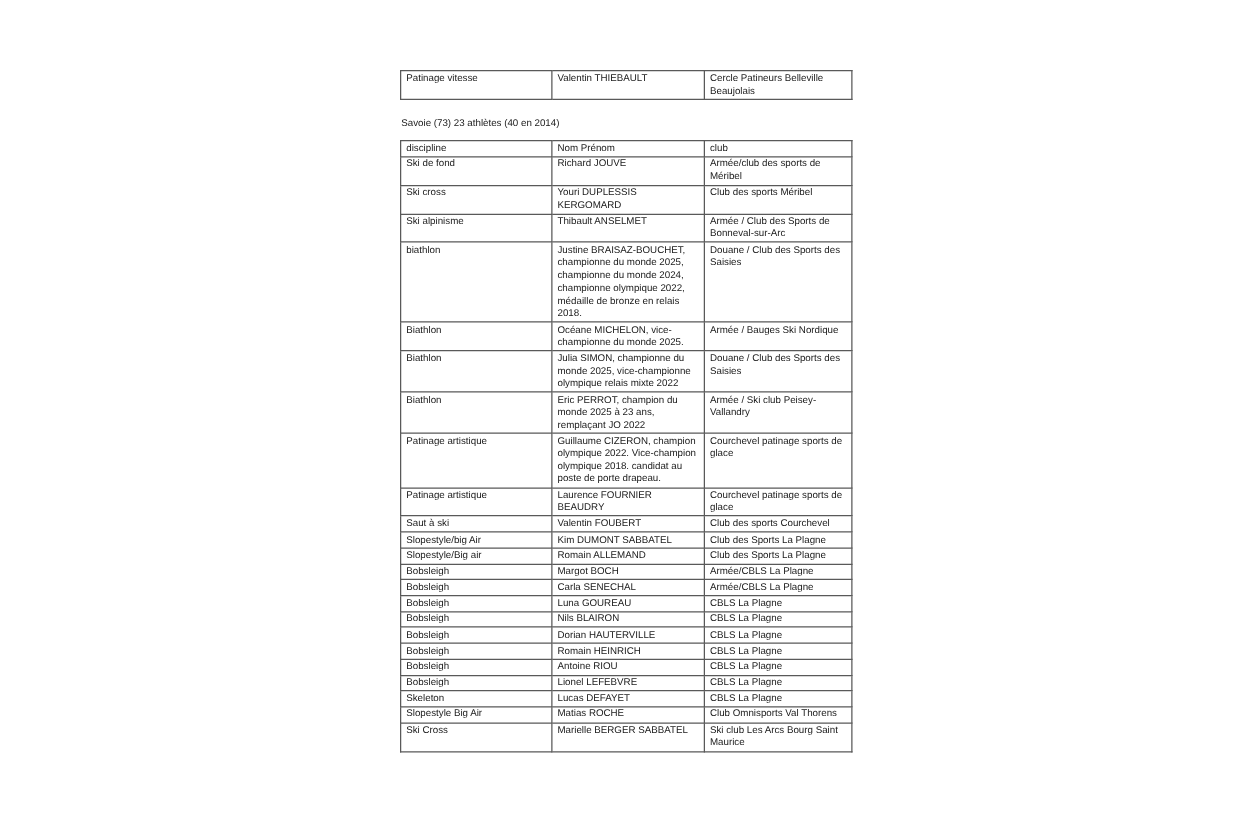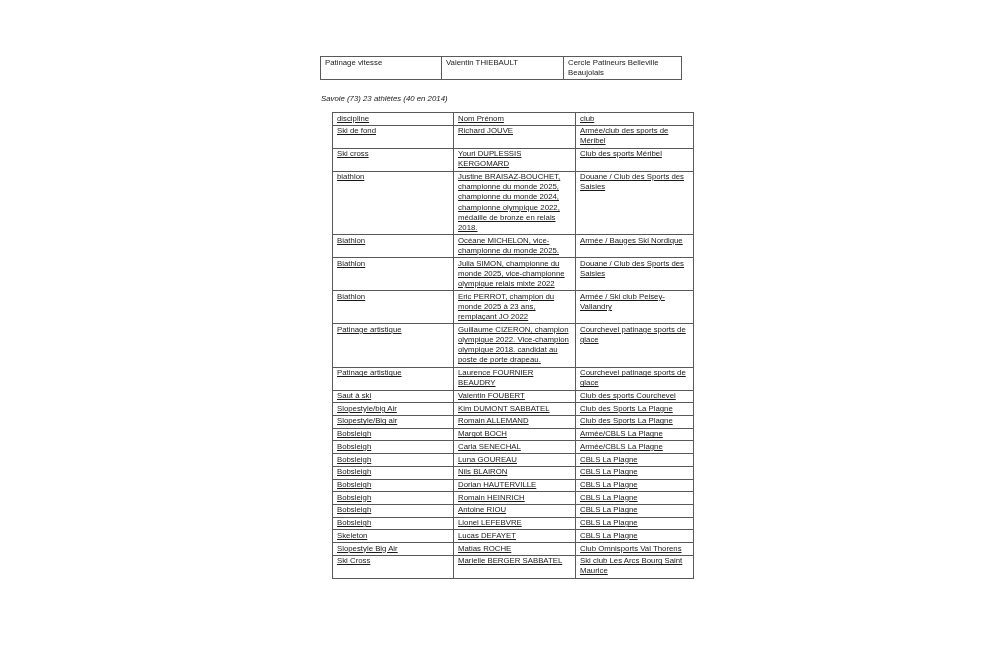--- a/index.html
+++ b/index.html
@@ -39,26 +39,24 @@
     left: 320px;
     top: 56px;
   }
   #section-heading {
     position: absolute;
     left: 321px;
     top: 94px;
     font-size: 7.8px;
     line-height: 10.2px;
     white-space: nowrap;
-    font-style: italic;
   }
   #athletes-table {
-    left: 332px;
+    left: 320px;
     top: 112px;
-    text-decoration: underline;
   }
   col.c1 { width: 121px; }
   col.c2 { width: 122px; }
   col.c3 { width: 118px; }
 </style>
 </head>
 <body>
 
 <div class="page">
 
@@ -97,20 +95,25 @@
           <td>Ski de fond</td>
           <td>Richard JOUVE</td>
           <td>Armée/club des sports de Méribel</td>
         </tr>
         <tr>
           <td>Ski cross</td>
           <td>Youri DUPLESSIS KERGOMARD</td>
           <td>Club des sports Méribel</td>
         </tr>
         <tr>
+          <td>Ski alpinisme</td>
+          <td>Thibault ANSELMET</td>
+          <td>Armée / Club des Sports de Bonneval-sur-Arc</td>
+        </tr>
+        <tr>
           <td>biathlon</td>
           <td>Justine BRAISAZ-BOUCHET, championne du monde 2025, championne du monde 2024, championne olympique 2022, médaille de bronze en relais 2018.</td>
           <td>Douane / Club des Sports des Saisies</td>
         </tr>
         <tr>
           <td>Biathlon</td>
           <td>Océane MICHELON, vice-championne du monde 2025.</td>
           <td>Armée / Bauges Ski Nordique</td>
         </tr>
         <tr>

